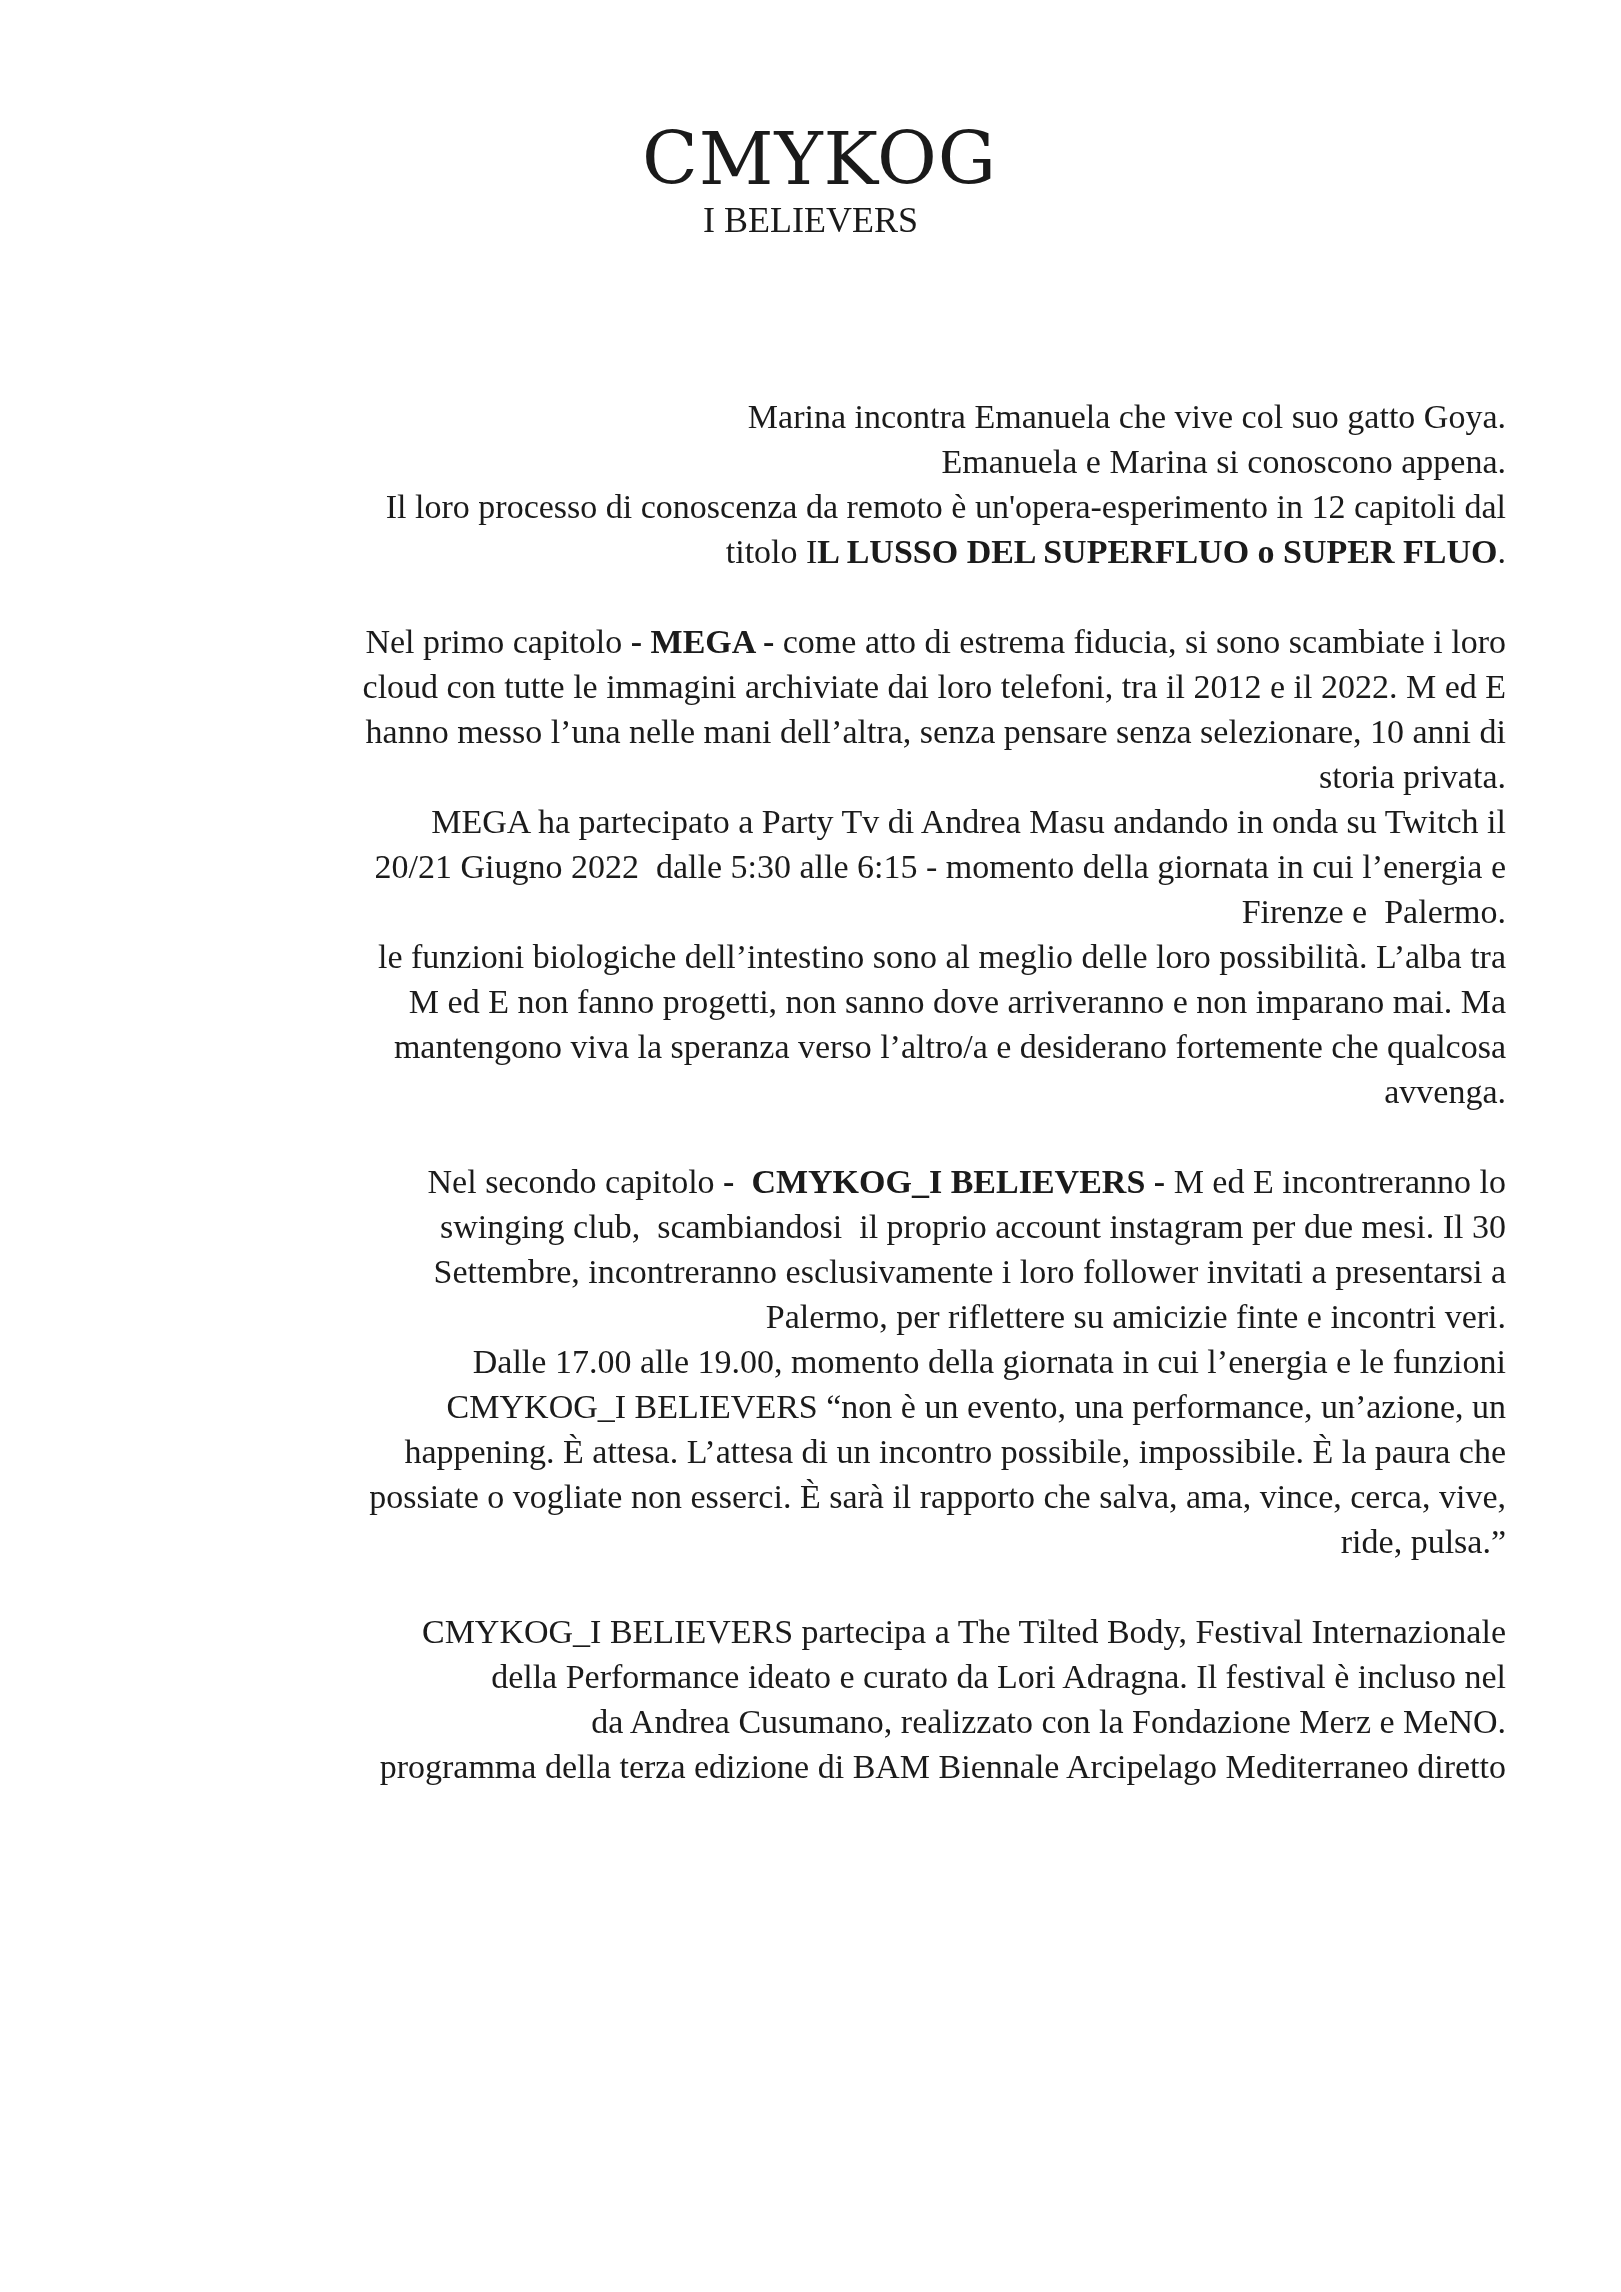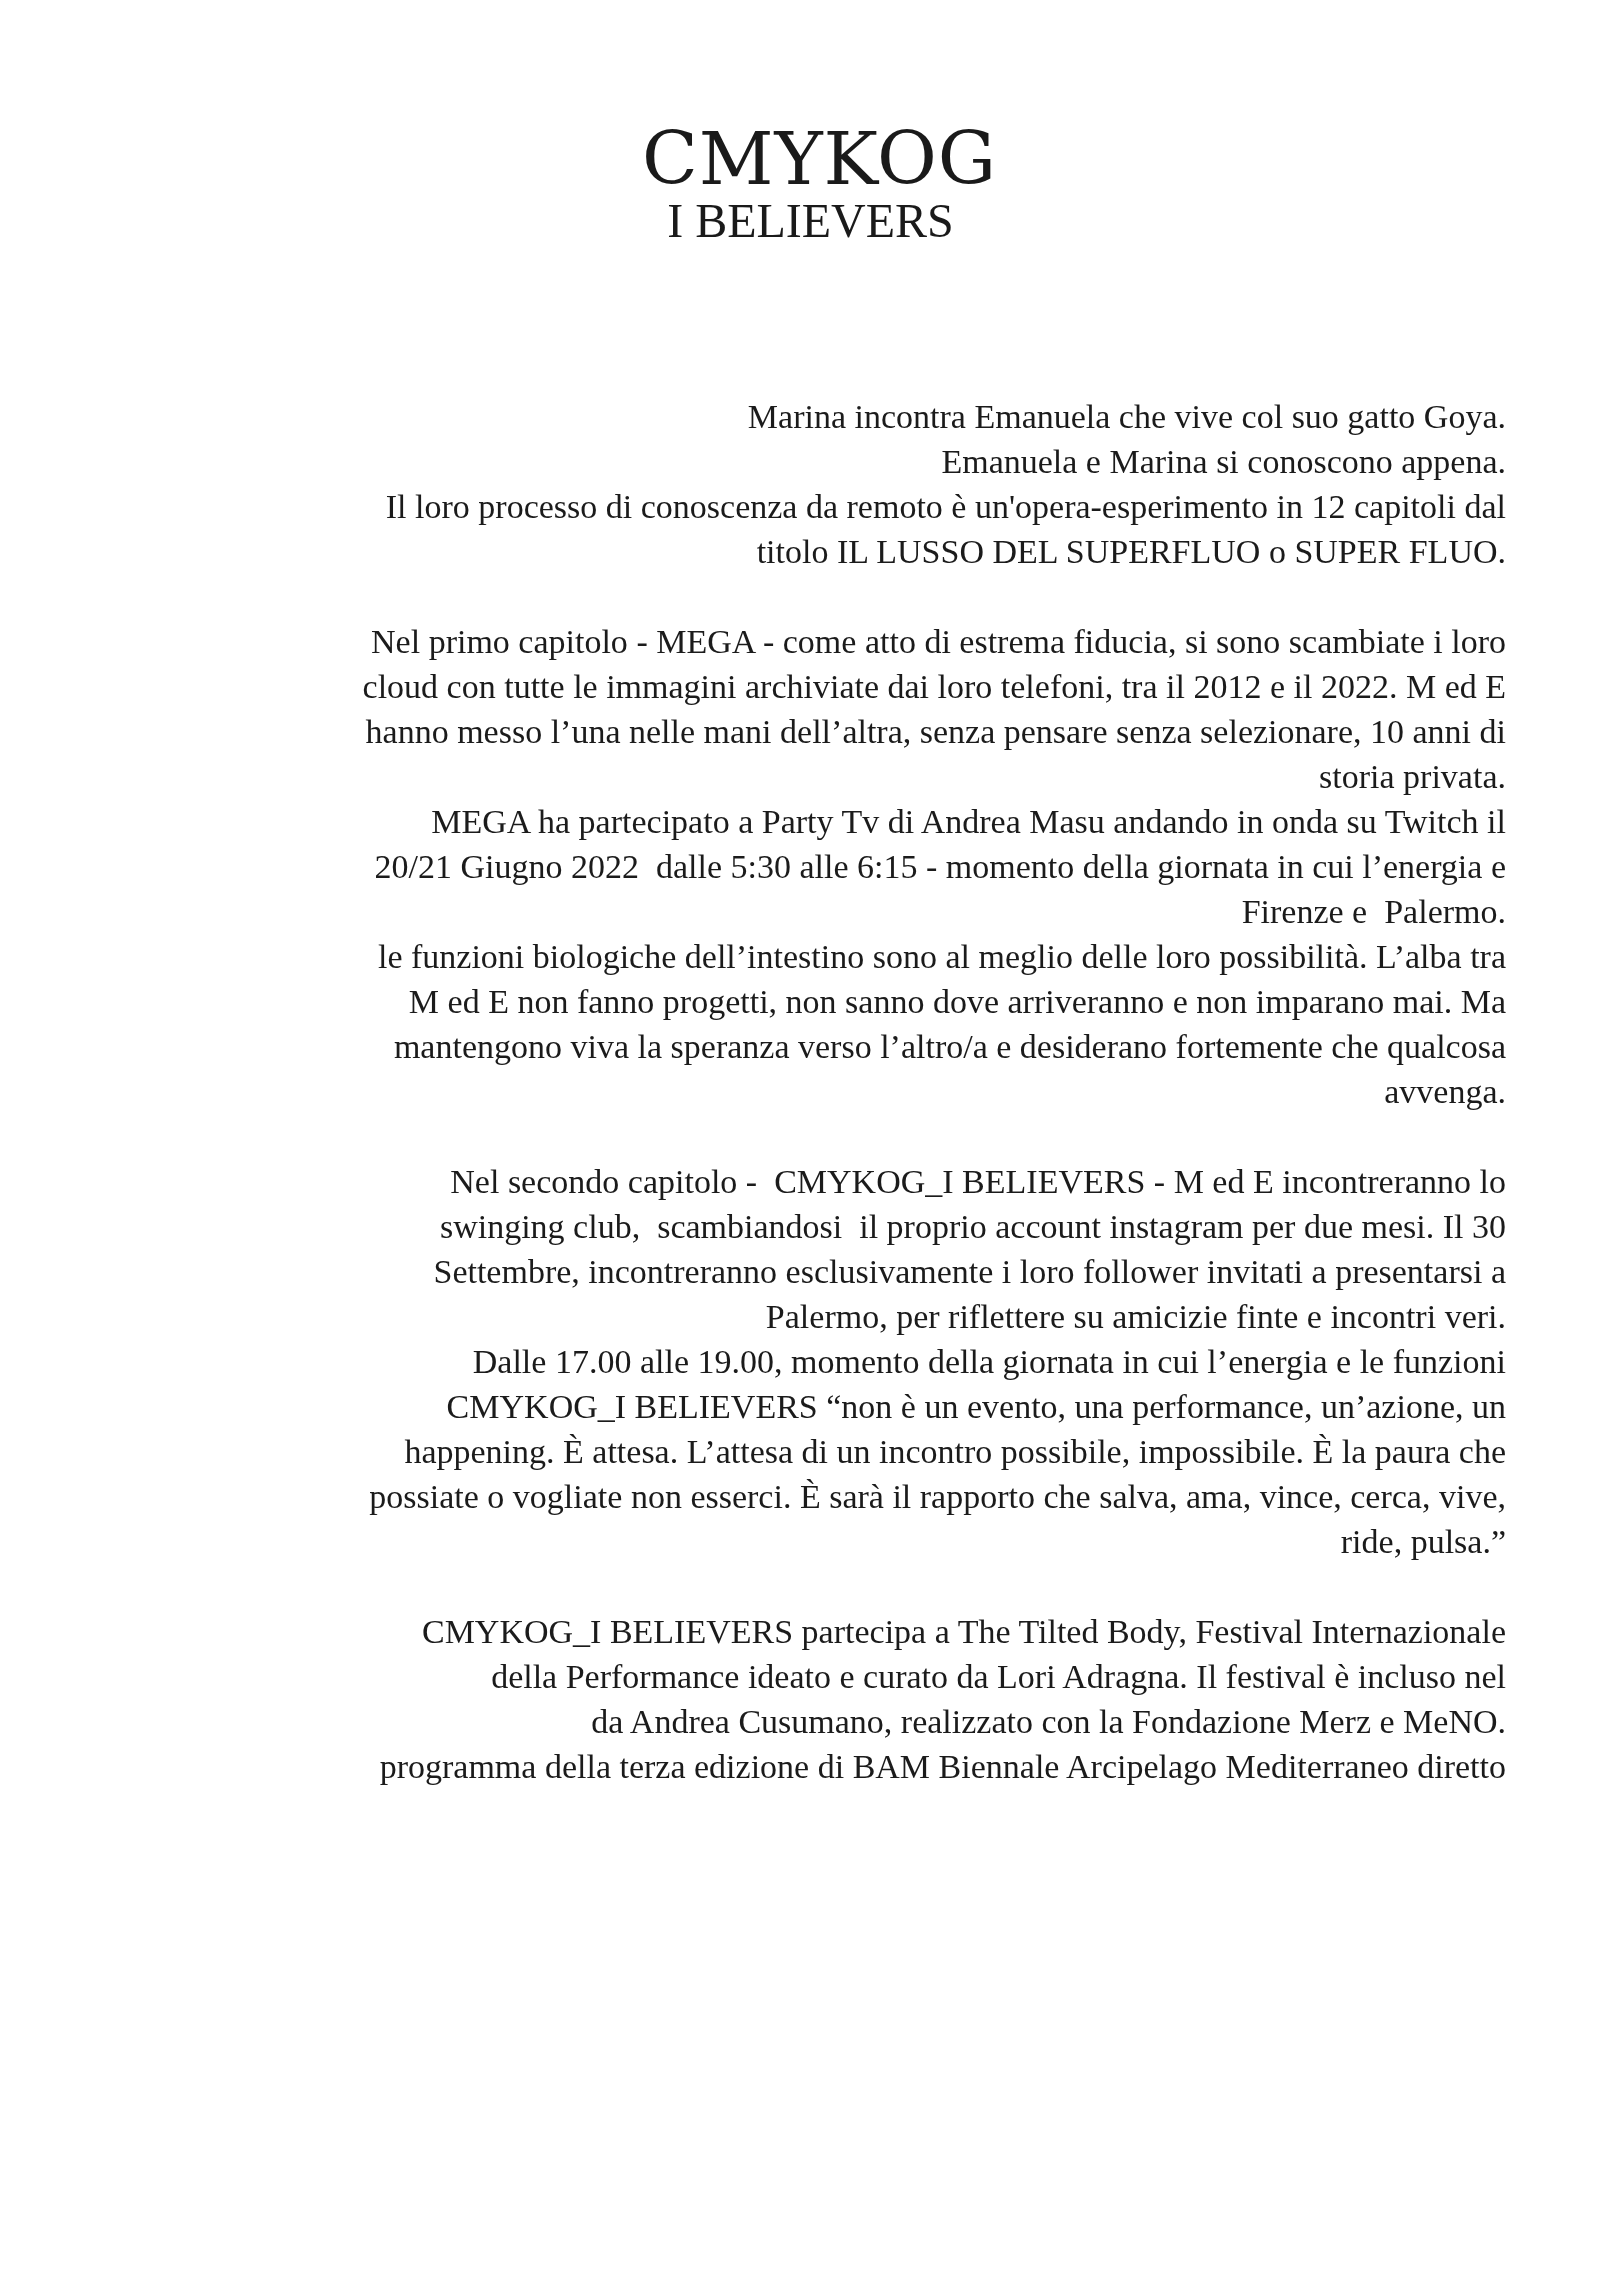--- a/index.html
+++ b/index.html
@@ -5,29 +5,29 @@
   html, body { margin: 0; padding: 0; background: #ffffff; }
   body { width: 1621px; height: 2293px; position: relative; overflow: hidden; }
   .page { position: absolute; left: 0; top: 0; width: 1621px; height: 2293px; background: #ffffff; color: #1b1b1b; }
   .title {
     position: absolute; left: 9px; width: 1621px; top: 118px; text-align: center;
     font-family: "DejaVu Serif", "Liberation Serif", serif; font-weight: normal;
     font-size: 73px; line-height: 81px; letter-spacing: 0.9px; color: #1a1a1a;
   }
   .subtitle {
     position: absolute; left: 0; width: 1621px; top: 199px; text-align: center;
-    font-family: "Liberation Serif", serif; font-size: 48px; line-height: 43px; color: #1a1a1a;
+    font-family: "Liberation Serif", serif; font-size: 36px; line-height: 43px; color: #1a1a1a;
   }
   .body {
     position: absolute; left: 127px; top: 394px; width: 1379px;
     font-family: "Liberation Serif", serif; font-size: 34px; line-height: 45px; color: #1b1b1b;
   }
   .para { margin: 0 0 45px 0; }
   .line { display: block; white-space: pre; text-align: right; }
-  .seg-bold { font-weight: normal; }
+  .seg-bold { font-weight: bold; }
 </style>
 </head>
 <body>
 
 <div class="page">
   <div class="title">CMYKOG</div>
   <div class="subtitle">I BELIEVERS</div>
   <div class="body" id="doc-body">
       <div class="para">
         <span class="line"><span>Marina incontra Emanuela che vive col suo gatto Goya.</span></span>

